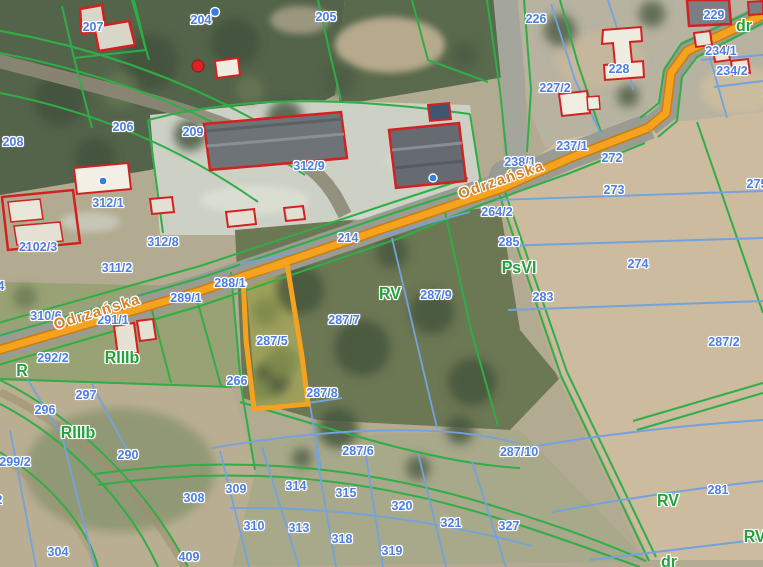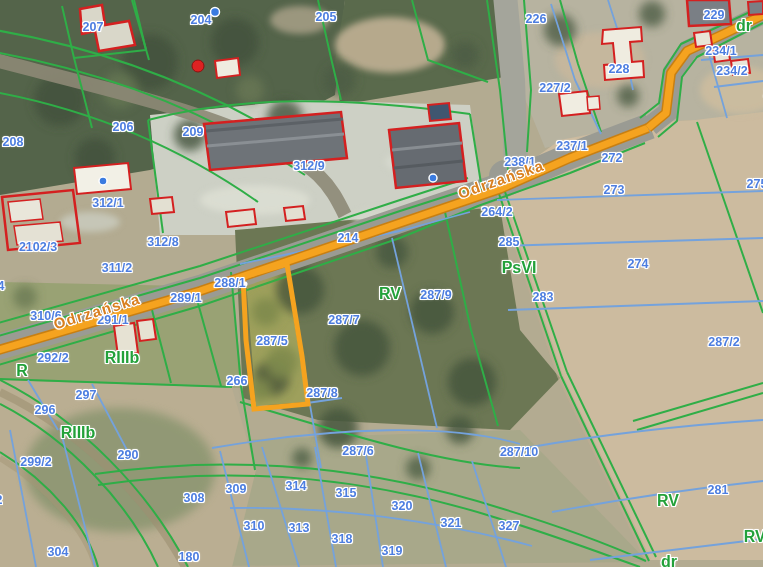--- a/index.html
+++ b/index.html
@@ -255,25 +255,25 @@
       <span class="lbl blue" style="left: 344px; top: 320px; transform: translate(-50%, -50%);">287/7</span>
       <span class="lbl blue" style="left: 272px; top: 341px; transform: translate(-50%, -50%);">287/5</span>
       <span class="lbl blue" style="left: 724px; top: 342px; transform: translate(-50%, -50%);">287/2</span>
       <span class="lbl blue" style="left: 53px; top: 358px; transform: translate(-50%, -50%);">292/2</span>
       <span class="lbl blue" style="left: 237px; top: 381px; transform: translate(-50%, -50%);">266</span>
       <span class="lbl blue" style="left: 322px; top: 393px; transform: translate(-50%, -50%);">287/8</span>
       <span class="lbl blue" style="left: 22px; top: 410px; transform: translate(-50%, -50%); margin-left: 23px;">296</span>
       <span class="lbl blue" style="left: 86px; top: 395px; transform: translate(-50%, -50%);">297</span>
       <span class="lbl blue" style="left: 358px; top: 451px; transform: translate(-50%, -50%);">287/6</span>
       <span class="lbl blue" style="left: 519px; top: 452px; transform: translate(-50%, -50%);">287/10</span>
-      <span class="lbl blue" style="left: 15px; top: 462px; transform: translate(-50%, -50%); margin-left: 21px;">299/2</span>
+      <span class="lbl blue" style="left: 15px; top: 462px; transform: translate(-50%, -50%);">299/2</span>
       <span class="lbl blue" style="left: 128px; top: 455px; transform: translate(-50%, -50%);">290</span>
       <span class="lbl blue" style="left: -8px; top: 500px; transform: translate(-50%, -50%);">302</span>
       <span class="lbl blue" style="left: 58px; top: 552px; transform: translate(-50%, -50%);">304</span>
-      <span class="lbl blue" style="left: 189px; top: 557px; transform: translate(-50%, -50%);">180</span>
+      <span class="lbl blue" style="left: 189px; top: 557px; transform: translate(-50%, -50%);">409</span>
       <span class="lbl blue" style="left: 194px; top: 498px; transform: translate(-50%, -50%);">308</span>
       <span class="lbl blue" style="left: 236px; top: 489px; transform: translate(-50%, -50%);">309</span>
       <span class="lbl blue" style="left: 254px; top: 526px; transform: translate(-50%, -50%);">310</span>
       <span class="lbl blue" style="left: 299px; top: 528px; transform: translate(-50%, -50%);">313</span>
       <span class="lbl blue" style="left: 296px; top: 486px; transform: translate(-50%, -50%);">314</span>
       <span class="lbl blue" style="left: 346px; top: 493px; transform: translate(-50%, -50%);">315</span>
       <span class="lbl blue" style="left: 342px; top: 539px; transform: translate(-50%, -50%);">318</span>
       <span class="lbl blue" style="left: 392px; top: 551px; transform: translate(-50%, -50%);">319</span>
       <span class="lbl blue" style="left: 402px; top: 506px; transform: translate(-50%, -50%);">320</span>
       <span class="lbl blue" style="left: 451px; top: 523px; transform: translate(-50%, -50%);">321</span>

